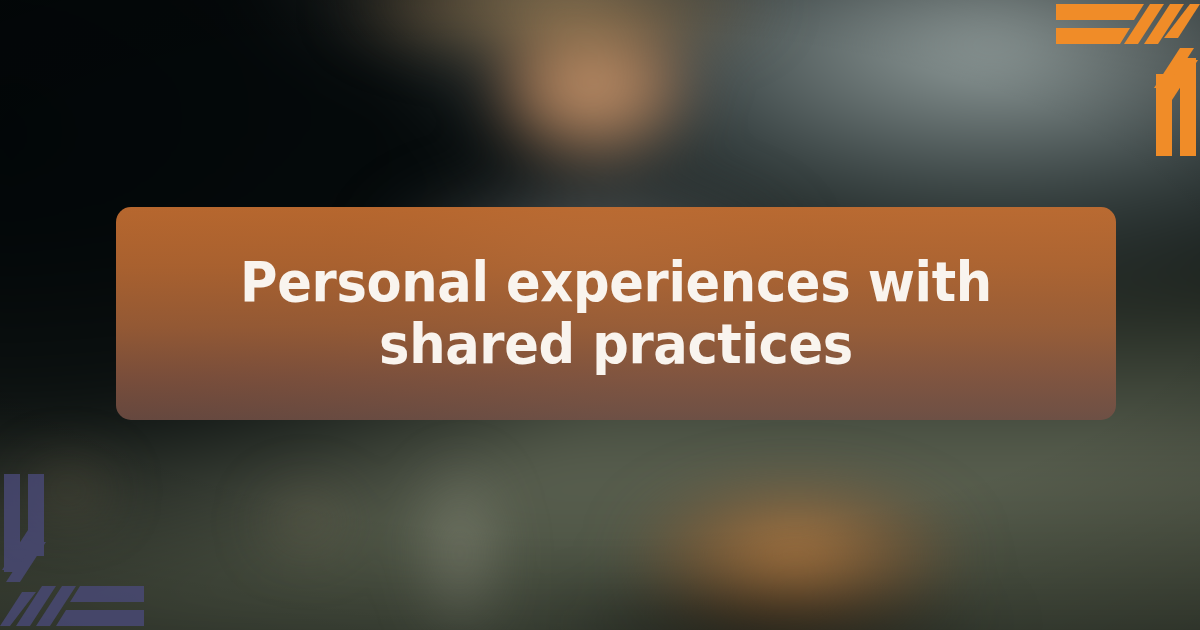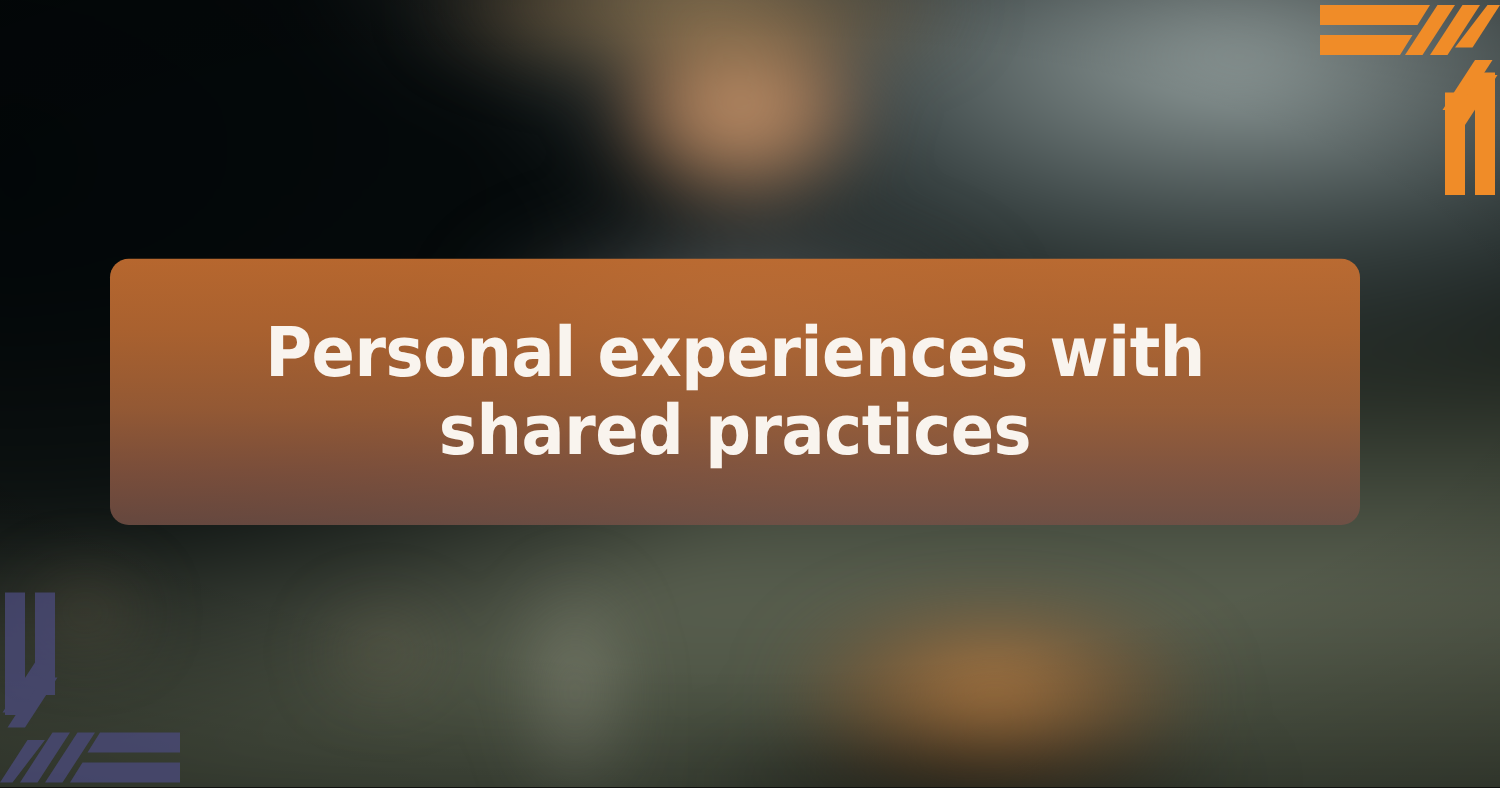--- a/index.html
+++ b/index.html
@@ -70,21 +70,21 @@
     position: absolute;
     inset: 0;
     background:
       radial-gradient(120% 95% at 50% 45%, rgba(0,0,0,0) 42%, rgba(0,0,0,0.42) 88%, rgba(0,0,0,0.62) 100%);
     pointer-events: none;
   }
 
   
   .title-card {
     position: absolute;
-    left: 88px;
+    left: 116px;
     top: 207px;
     width: 1000px;
     height: 213px;
     border-radius: 15px;
     background: linear-gradient(180deg,
       rgba(196,110,49,0.93) 0%,
       rgba(186,106,51,0.90) 28%,
       rgba(168,100,58,0.87) 56%,
       rgba(140,88,66,0.85) 80%,
       rgba(116,80,70,0.84) 100%);

